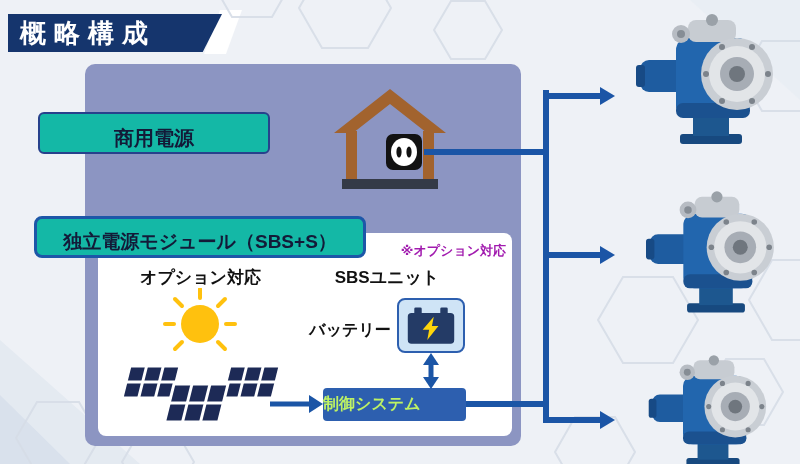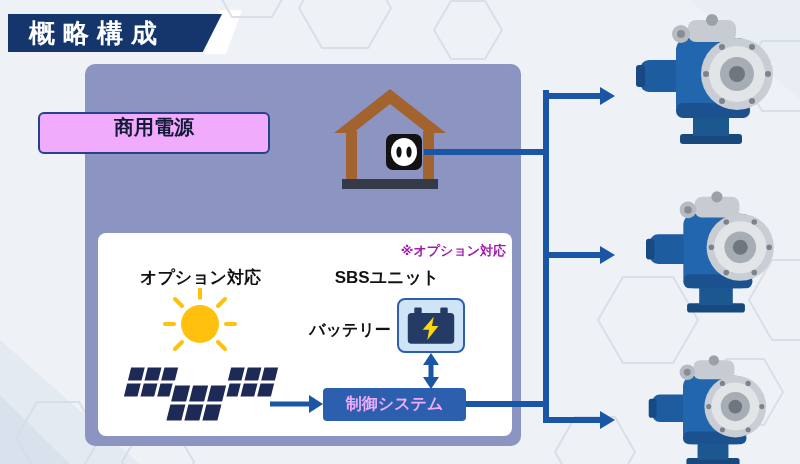--- a/index.html
+++ b/index.html
@@ -7,50 +7,50 @@
   body { font-family:"Liberation Sans","DejaVu Sans",sans-serif; background:#eef1f6; }
   #stage { position:relative; width:800px; height:464px; background:#eef1f6; overflow:hidden; }
   .abs { position:absolute; }
 
   #hexbg { left:0; top:0; width:800px; height:464px; z-index:0; }
 
   #banner {
     left:8px; top:14px; width:214px; height:38px;
     background:#15356d; color:#fff; z-index:5;
     clip-path:polygon(0 0,100% 0,91% 100%,0 100%);
-    display:flex; align-items:center; padding-left:21px;
+    display:flex; align-items:center; padding-left:12px;
     font-size:26px; font-weight:bold; letter-spacing:8px;
   }
 
   #main-panel { left:85px; top:64px; width:436px; height:382px; background:#8c95c2; border-radius:10px; z-index:1; }
   #inner-panel { left:98px; top:233px; width:414px; height:203px; background:#ffffff; border-radius:8px; z-index:1; }
 
   .label-box {
-    background:#f0abfc; display:flex; align-items:flex-start; justify-content:center;
+    background:#14b8a6; display:flex; align-items:flex-end; justify-content:center;
     font-weight:bold; color:#131a38; z-index:2;
   }
   #commercial-box { left:38px; top:112px; width:232px; height:42px; border:2px solid #27418c; border-radius:6px; font-size:20px; }
   #module-box { left:34px; top:216px; width:332px; height:42px; border:3px solid #1d57a8; border-radius:8px; font-size:19px; }
 
   #option-note { left:346px; top:242px; width:160px; text-align:right; font-size:13px; font-weight:bold; color:#a21caf; z-index:2; }
 
   .sub-label { font-weight:bold; color:#111; text-align:center; z-index:2; }
   #solar-label   { left:118px; top:266px; width:165px; font-size:17px; }
   #sbs-label     { left:308px; top:266px; width:158px; font-size:17px; }
   #battery-label { left:306px; top:320px; width:88px;  font-size:16px; }
 
   #battery-box {
     left:397px; top:298px; width:68px; height:55px;
     background:#cfe4f6; border:2px solid #2d5faf; border-radius:8px;
     display:flex; align-items:center; justify-content:center; z-index:2;
   }
   #control-box {
     left:323px; top:388px; width:143px; height:33px;
-    background:#2d5faf; border-radius:4px; color:#f0abfc;
-    display:flex; align-items:center; justify-content:center;
+    background:#2d5faf; border-radius:4px; color:#bef264;
+    display:flex; align-items:center; 
     font-size:16px; font-weight:bold; z-index:2;
   }
 
   #house { left:330px; top:83px; width:120px; height:112px; z-index:2; }
   #solar-icon { left:112px; top:288px; width:176px; height:142px; z-index:2; }
 
   #lines { left:0; top:0; width:800px; height:464px; z-index:3; pointer-events:none; }
 
   .actuator { z-index:2; }
   #act1 { left:636px; top:8px;   width:150px; height:140px; }
@@ -123,20 +123,23 @@
     <rect x="56" y="51" width="36" height="36" rx="7" fill="#121212"></rect>
     <ellipse cx="74" cy="69" rx="13" ry="14" fill="#ffffff"></ellipse>
     <ellipse cx="69" cy="69" rx="2.6" ry="5.5" fill="#121212"></ellipse>
     <ellipse cx="79" cy="69" rx="2.6" ry="5.5" fill="#121212"></ellipse>
   </svg>
 
   <div id="commercial-box" class="abs label-box">
     <span>商用電源</span>
   </div>
 
+  <div id="module-box" class="abs label-box">
+    <span>独立電源モジュール（SBS+S）</span>
+  </div>
 
   <div id="inner-panel" class="abs"></div>
 
   <div id="option-note" class="abs">※オプション対応</div>
 
   <div id="solar-label" class="abs sub-label">オプション対応</div>
   <div id="battery-label" class="abs sub-label">バッテリー</div>
   <div id="sbs-label" class="abs sub-label">SBSユニット</div>
 
   <svg id="solar-icon" class="abs" viewBox="0 0 176 142">

